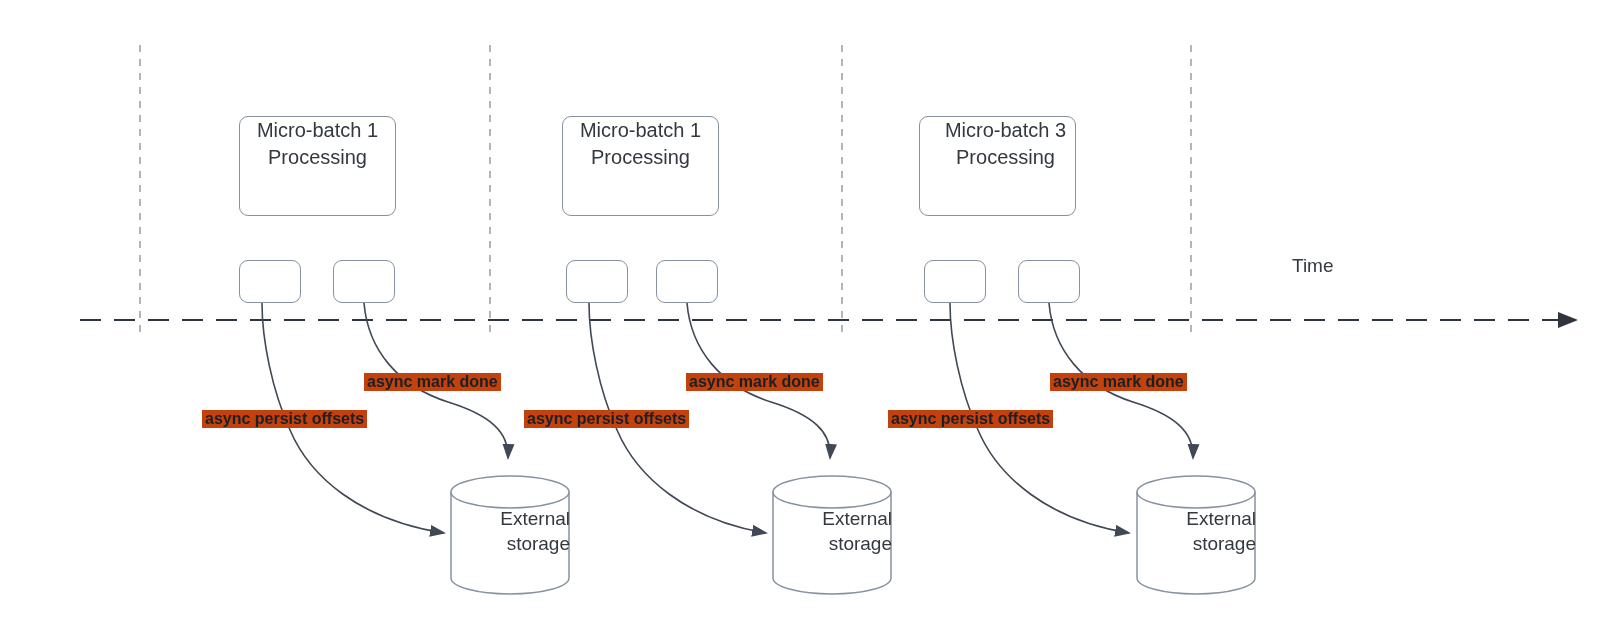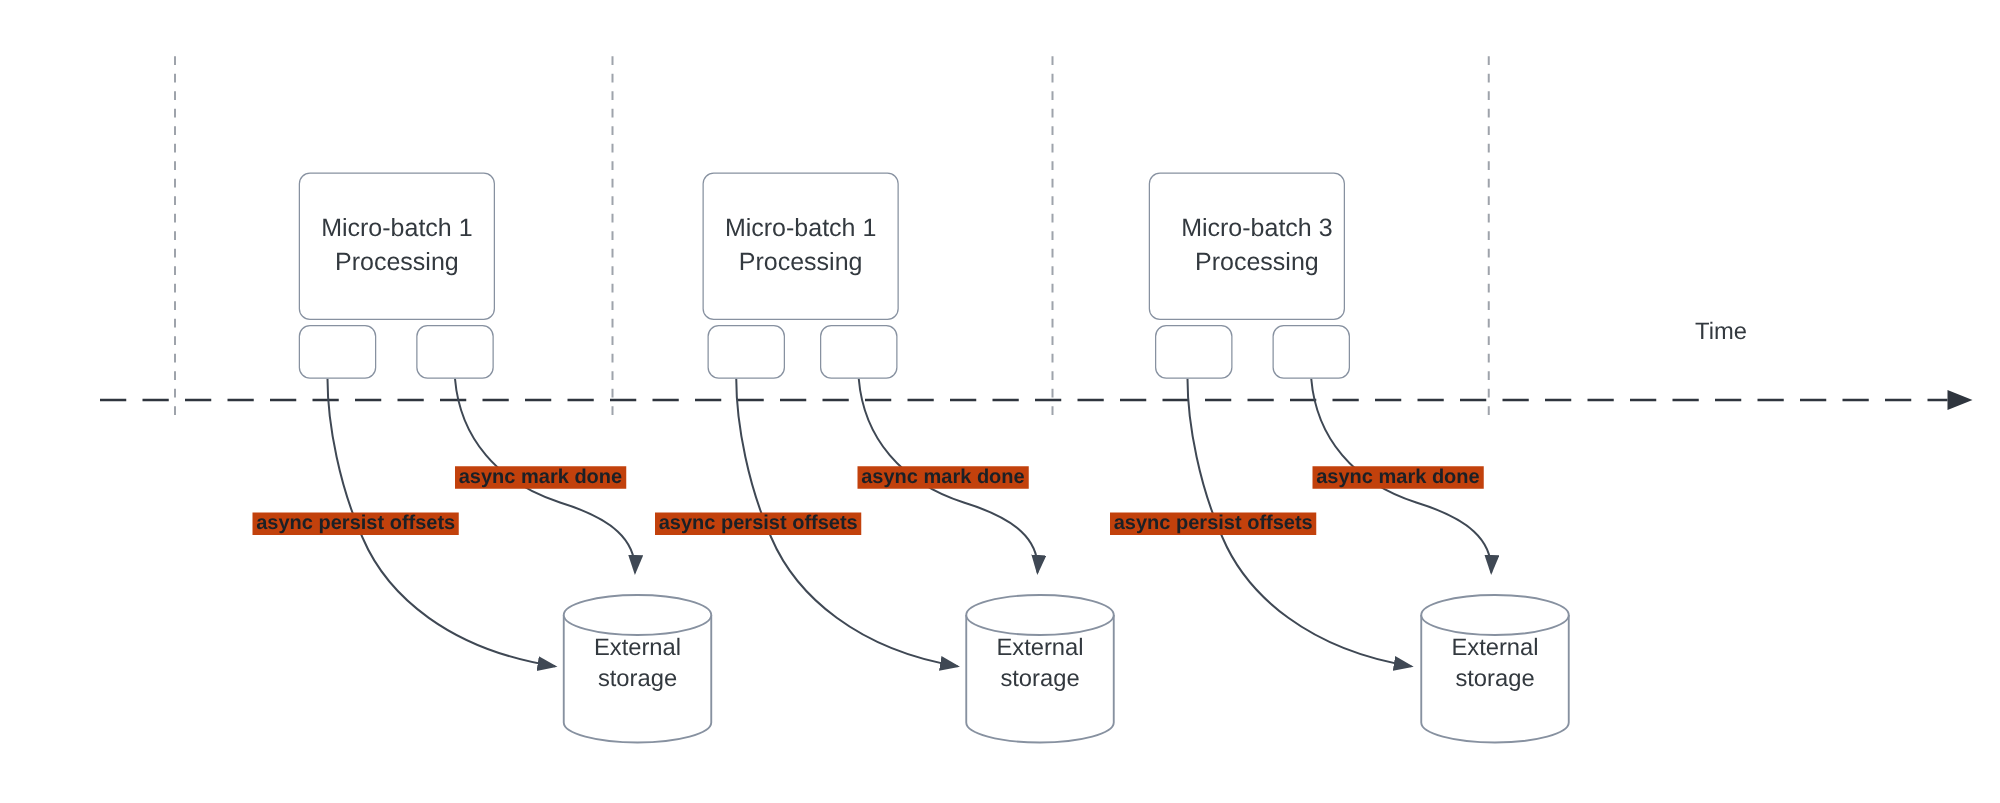--- a/index.html
+++ b/index.html
@@ -13,25 +13,25 @@
   }
   .artwork { position: absolute; left: 0; top: 0; }
   .box {
     position: absolute;
     background: #ffffff;
     border: 1.5px solid #8791a0;
     box-sizing: border-box;
   }
   .main-box {
     width: 157px;
-    height: 118px;
-    top: 138px;
+    height: 100px;
+    top: 116px;
     border-radius: 9px;
     display: flex;
-    align-items: center;
+    align-items: flex-start;
     justify-content: center;
   }
   .main-box .title {
     font-size: 20px;
     line-height: 1.35;
     color: #33393f;
     text-align: center;
     white-space: pre-line;
   }
   .small-box {
@@ -49,26 +49,26 @@
     padding: 0 3px;
     white-space: nowrap;
   }
   .storage-label {
     position: absolute;
     width: 120px;
     top: 506px;
     font-size: 19px;
     line-height: 1.32;
     color: #33393f;
-    text-align: center;
+    text-align: right;
     white-space: pre-line;
   }
   .time-label {
     position: absolute;
-    left: 1356px;
+    left: 1292px;
     top: 255px;
     font-size: 19px;
     color: #33393f;
   }
 </style>
 </head>
 <body>
 
 <div class="canvas">
 

